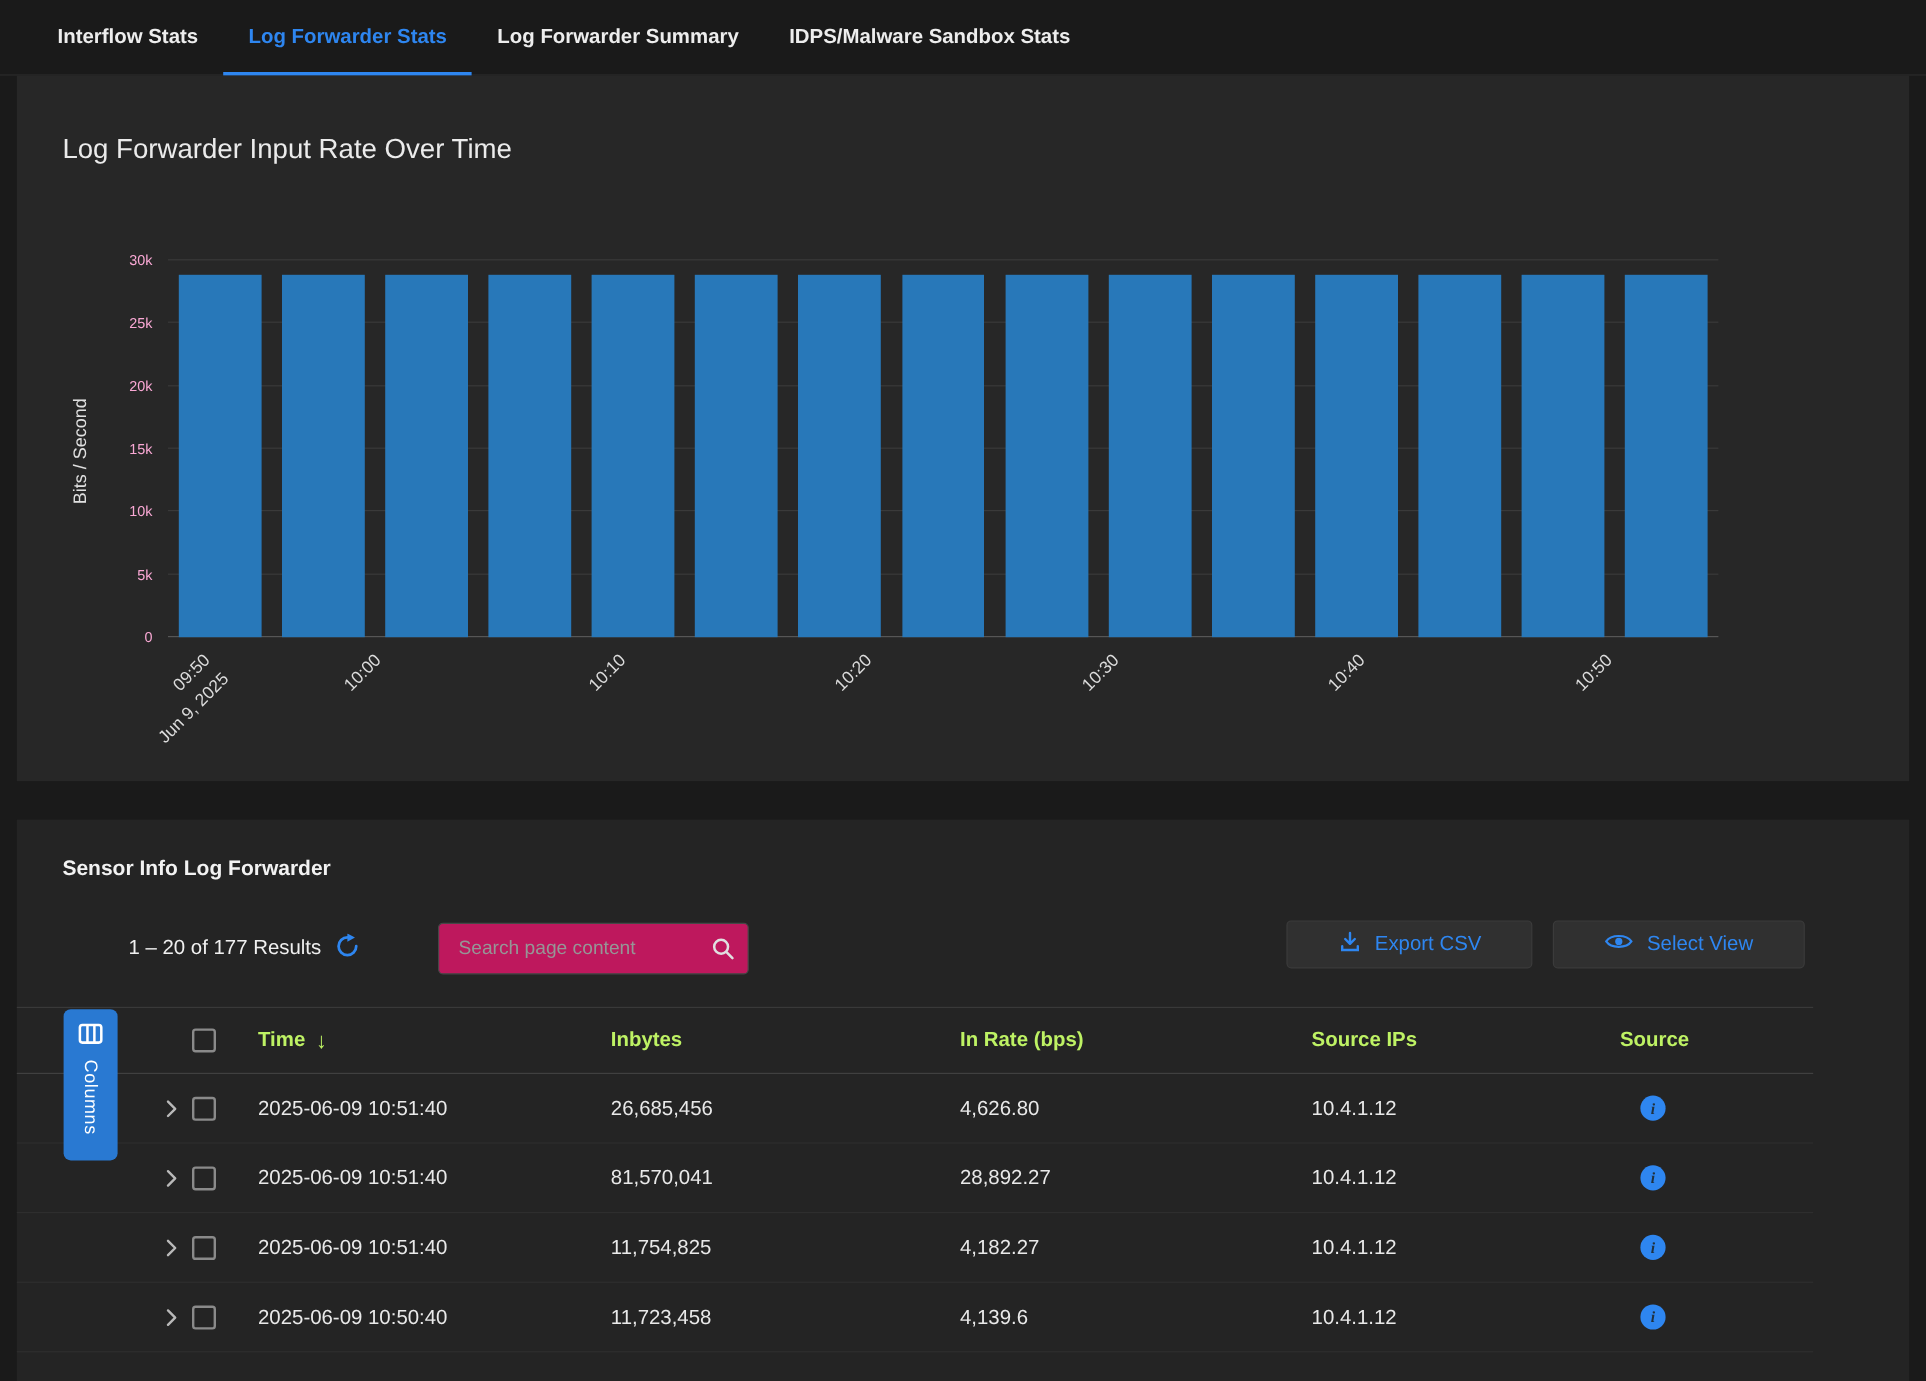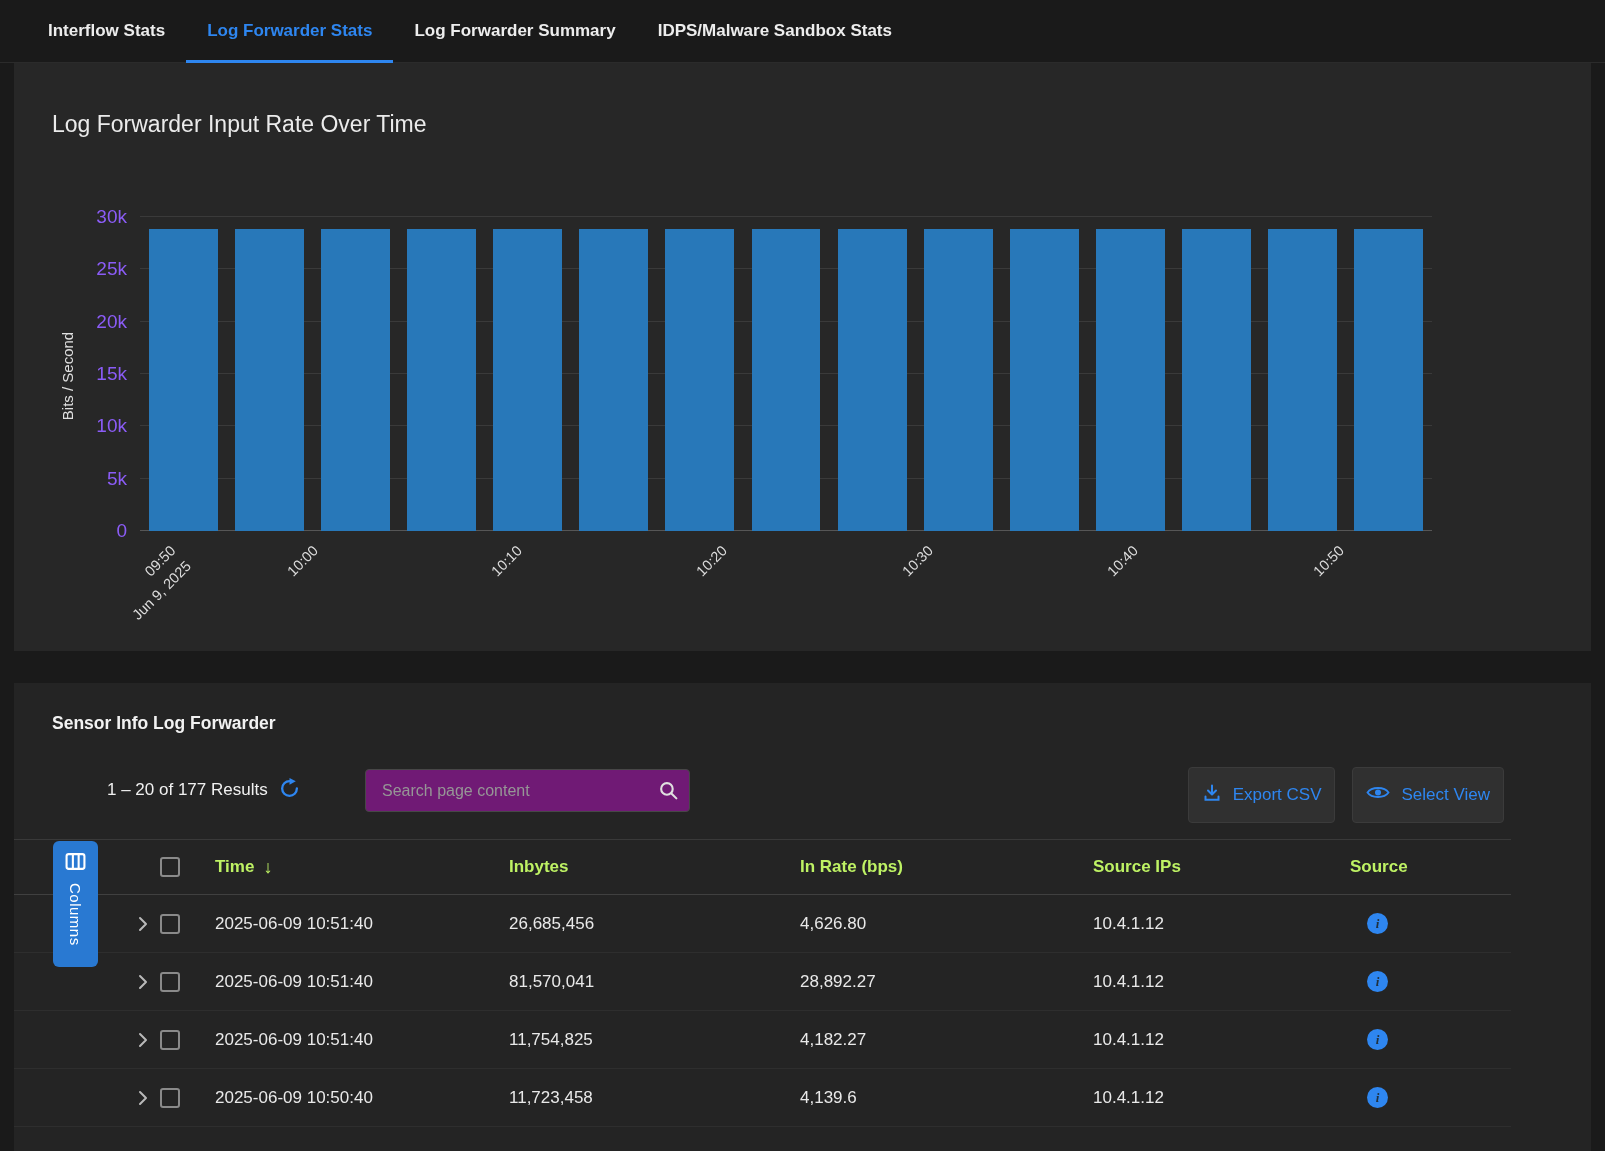--- a/index.html
+++ b/index.html
@@ -21,40 +21,40 @@
   .table-panel{margin-top:32px;height:469px;background:#242424}
 
   
   .chart-title{position:absolute;left:38px;top:48px;font-size:23px;font-weight:400;color:#ebebeb}
   .y-axis-title{position:absolute;left:53px;top:313px;transform:translate(-50%,-50%) rotate(-90deg);
     font-size:15px;color:#e0e0e0;white-space:nowrap}
   .plot{position:absolute;left:126px;top:154px;width:1292px;height:314px}
   .gridline{position:absolute;left:0;right:0;height:1px;background:#3a3a3a}
   .gridline.axis-line{background:#565656}
   .ytick{position:absolute;right:calc(100% + 13px);transform:translateY(50%);
-    font-size:19px;color:#8b5cf6;white-space:nowrap}
+    font-size:12px;color:#f9a8d4;white-space:nowrap}
   .bar{position:absolute;bottom:0;background:var(--bar)}
   .xtick-anchor{position:absolute;top:calc(100% + 10px);width:0;height:0}
   .xtick{position:absolute;right:0;top:0;transform-origin:top right;transform:rotate(-45deg);
     font-size:14.5px;color:#dcdcdc;text-align:right;white-space:nowrap;line-height:1.5}
 
   
   .section-title{position:absolute;left:38px;top:30px;font-size:17.5px;font-weight:700;color:#f2f2f2}
   .toolbar{position:absolute;top:84px;left:0;right:0;height:46px}
   .results{position:absolute;left:93px;top:0;height:46px;display:flex;align-items:center;gap:11px;
     font-size:17px;color:#f0f0f0}
   .icon-btn{display:inline-flex;align-items:center;cursor:pointer;background:none;border:none;padding:0}
-  .search-box{position:absolute;left:351px;top:2px;width:325px;height:43px;background:#701a75;
+  .search-box{position:absolute;left:351px;top:2px;width:259px;height:43px;background:#be185d;
     border:1px solid #474747;border-radius:4px;display:flex;align-items:center}
   .search-box input{flex:1;min-width:0;background:transparent;border:none;outline:none;color:#ddd;
     font-size:16px;padding:0 4px 0 16px;font-family:inherit}
   .search-box input::placeholder{color:#969696}
   .search-ic{width:42px;display:flex;justify-content:center;cursor:pointer}
   .btn-group{position:absolute;right:87px;top:0;display:flex;gap:17px}
-  .btn{height:56px;padding:0 13px;background:#303030;border:1px solid #3b3b3b;border-radius:4px;
+  .btn{height:40px;padding:0 42px;background:#303030;border:1px solid #3b3b3b;border-radius:4px;
     color:var(--accent);font-size:17px;font-family:inherit;display:flex;align-items:center;gap:11px;cursor:pointer}
 
   .columns-btn{position:absolute;left:39px;top:158px;width:45px;height:126px;background:#2979d2;
     border:none;border-radius:6px;color:#fff;display:flex;flex-direction:column;align-items:center;
     padding-top:11px;gap:9px;cursor:pointer;font-family:inherit;z-index:2}
   .columns-btn .vert{writing-mode:vertical-rl;font-size:15px;letter-spacing:.5px;color:#fff}
 
   .table{position:absolute;left:0;right:80px;top:156px}
   .row{display:grid;grid-template-columns:146px 46px 294px 291px 293px 257px 1fr;align-items:center}
   .thead{height:56px;border-top:1px solid #393939;border-bottom:1px solid #404040;

